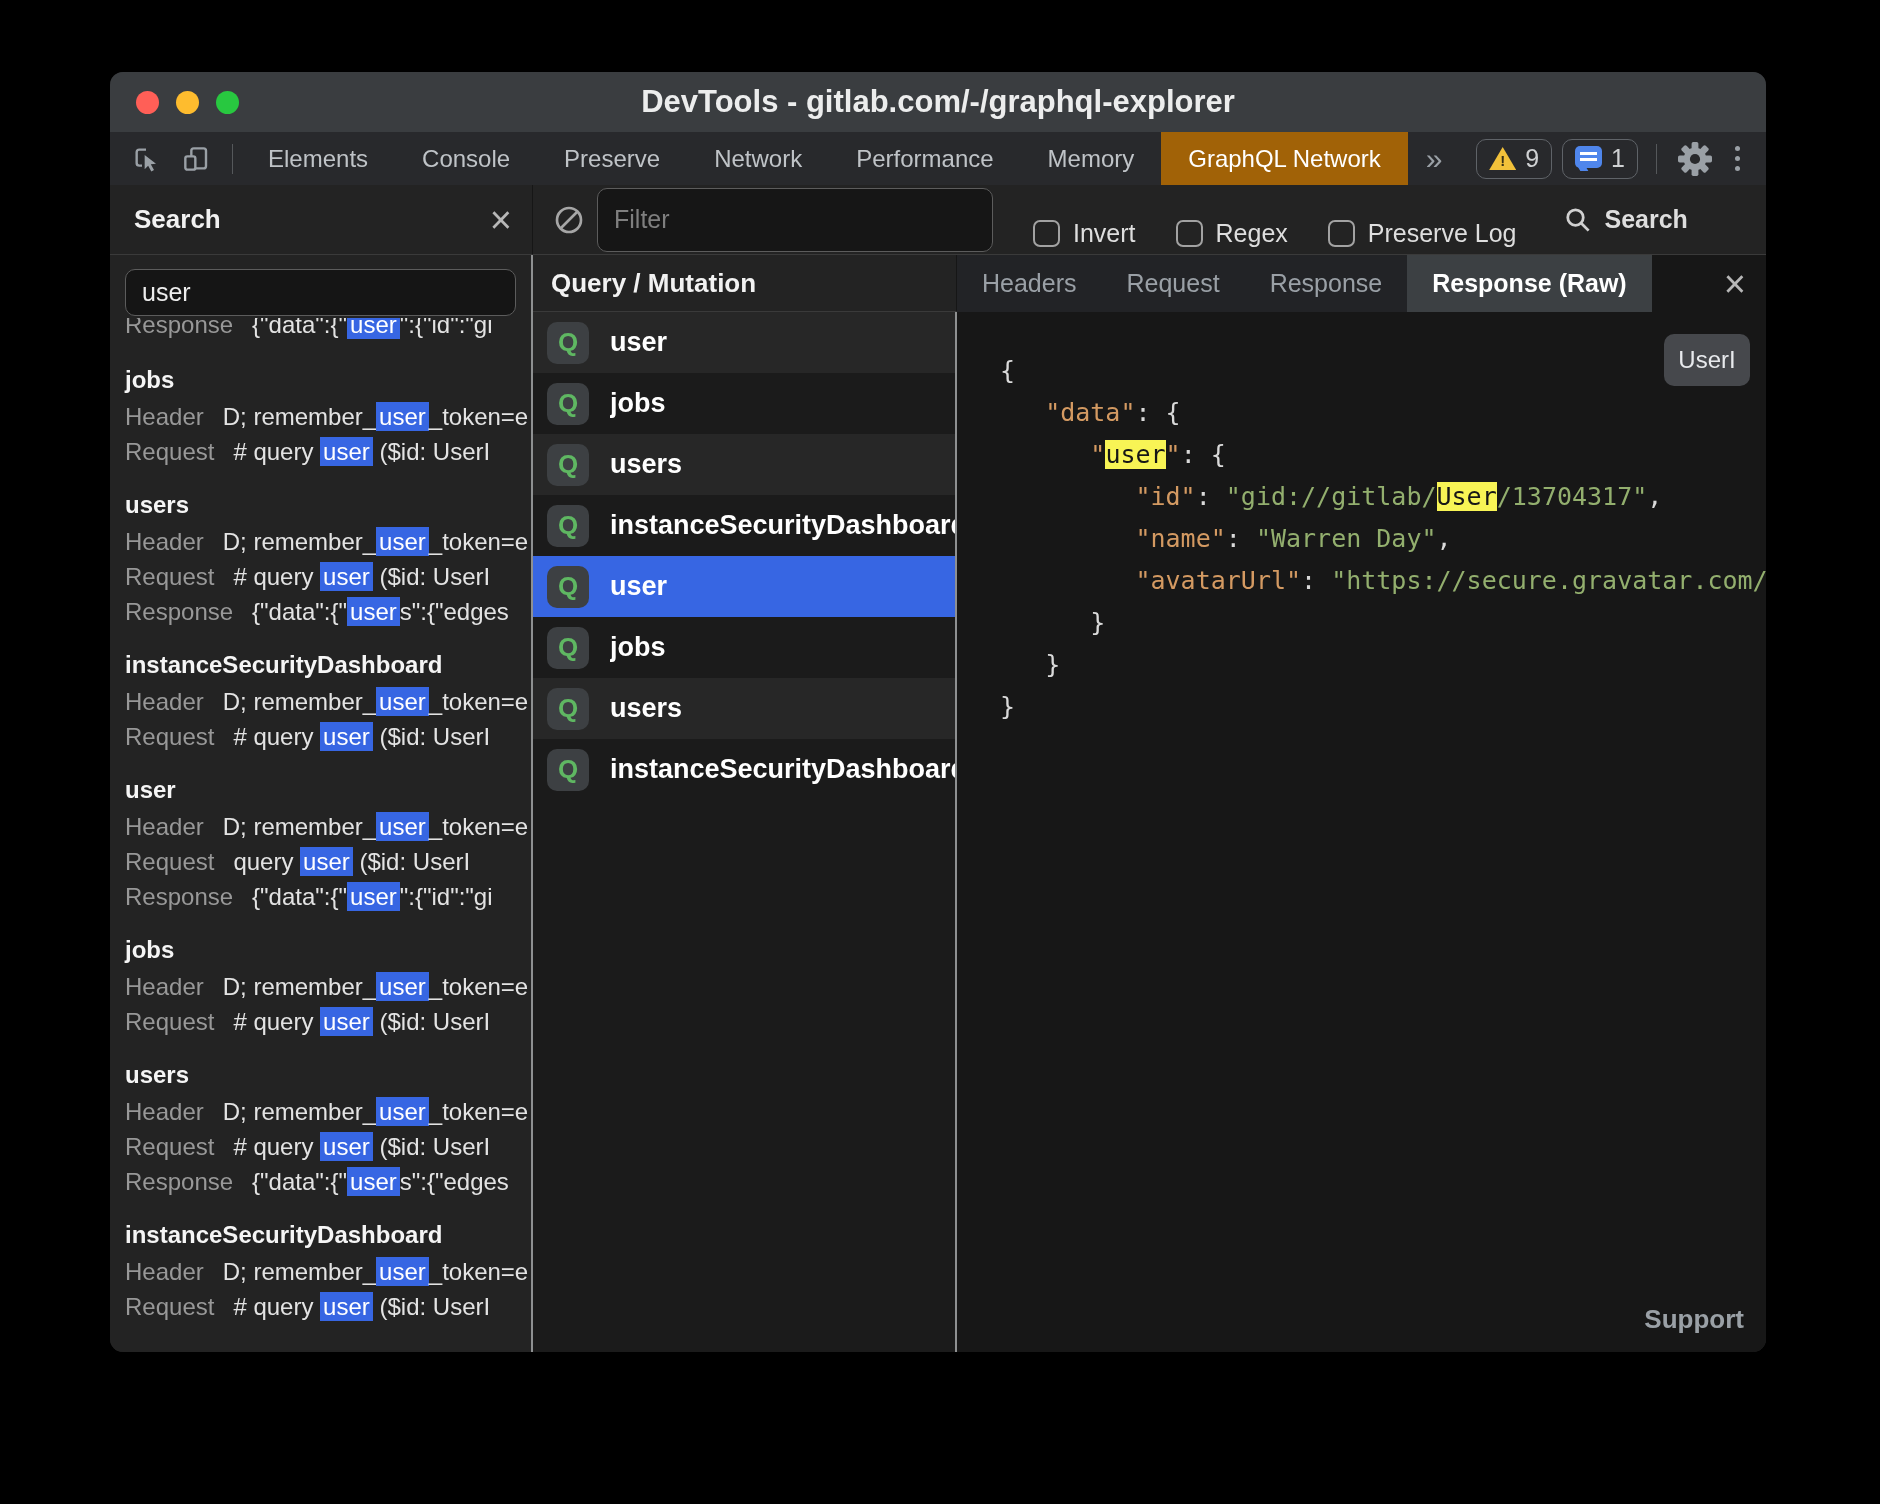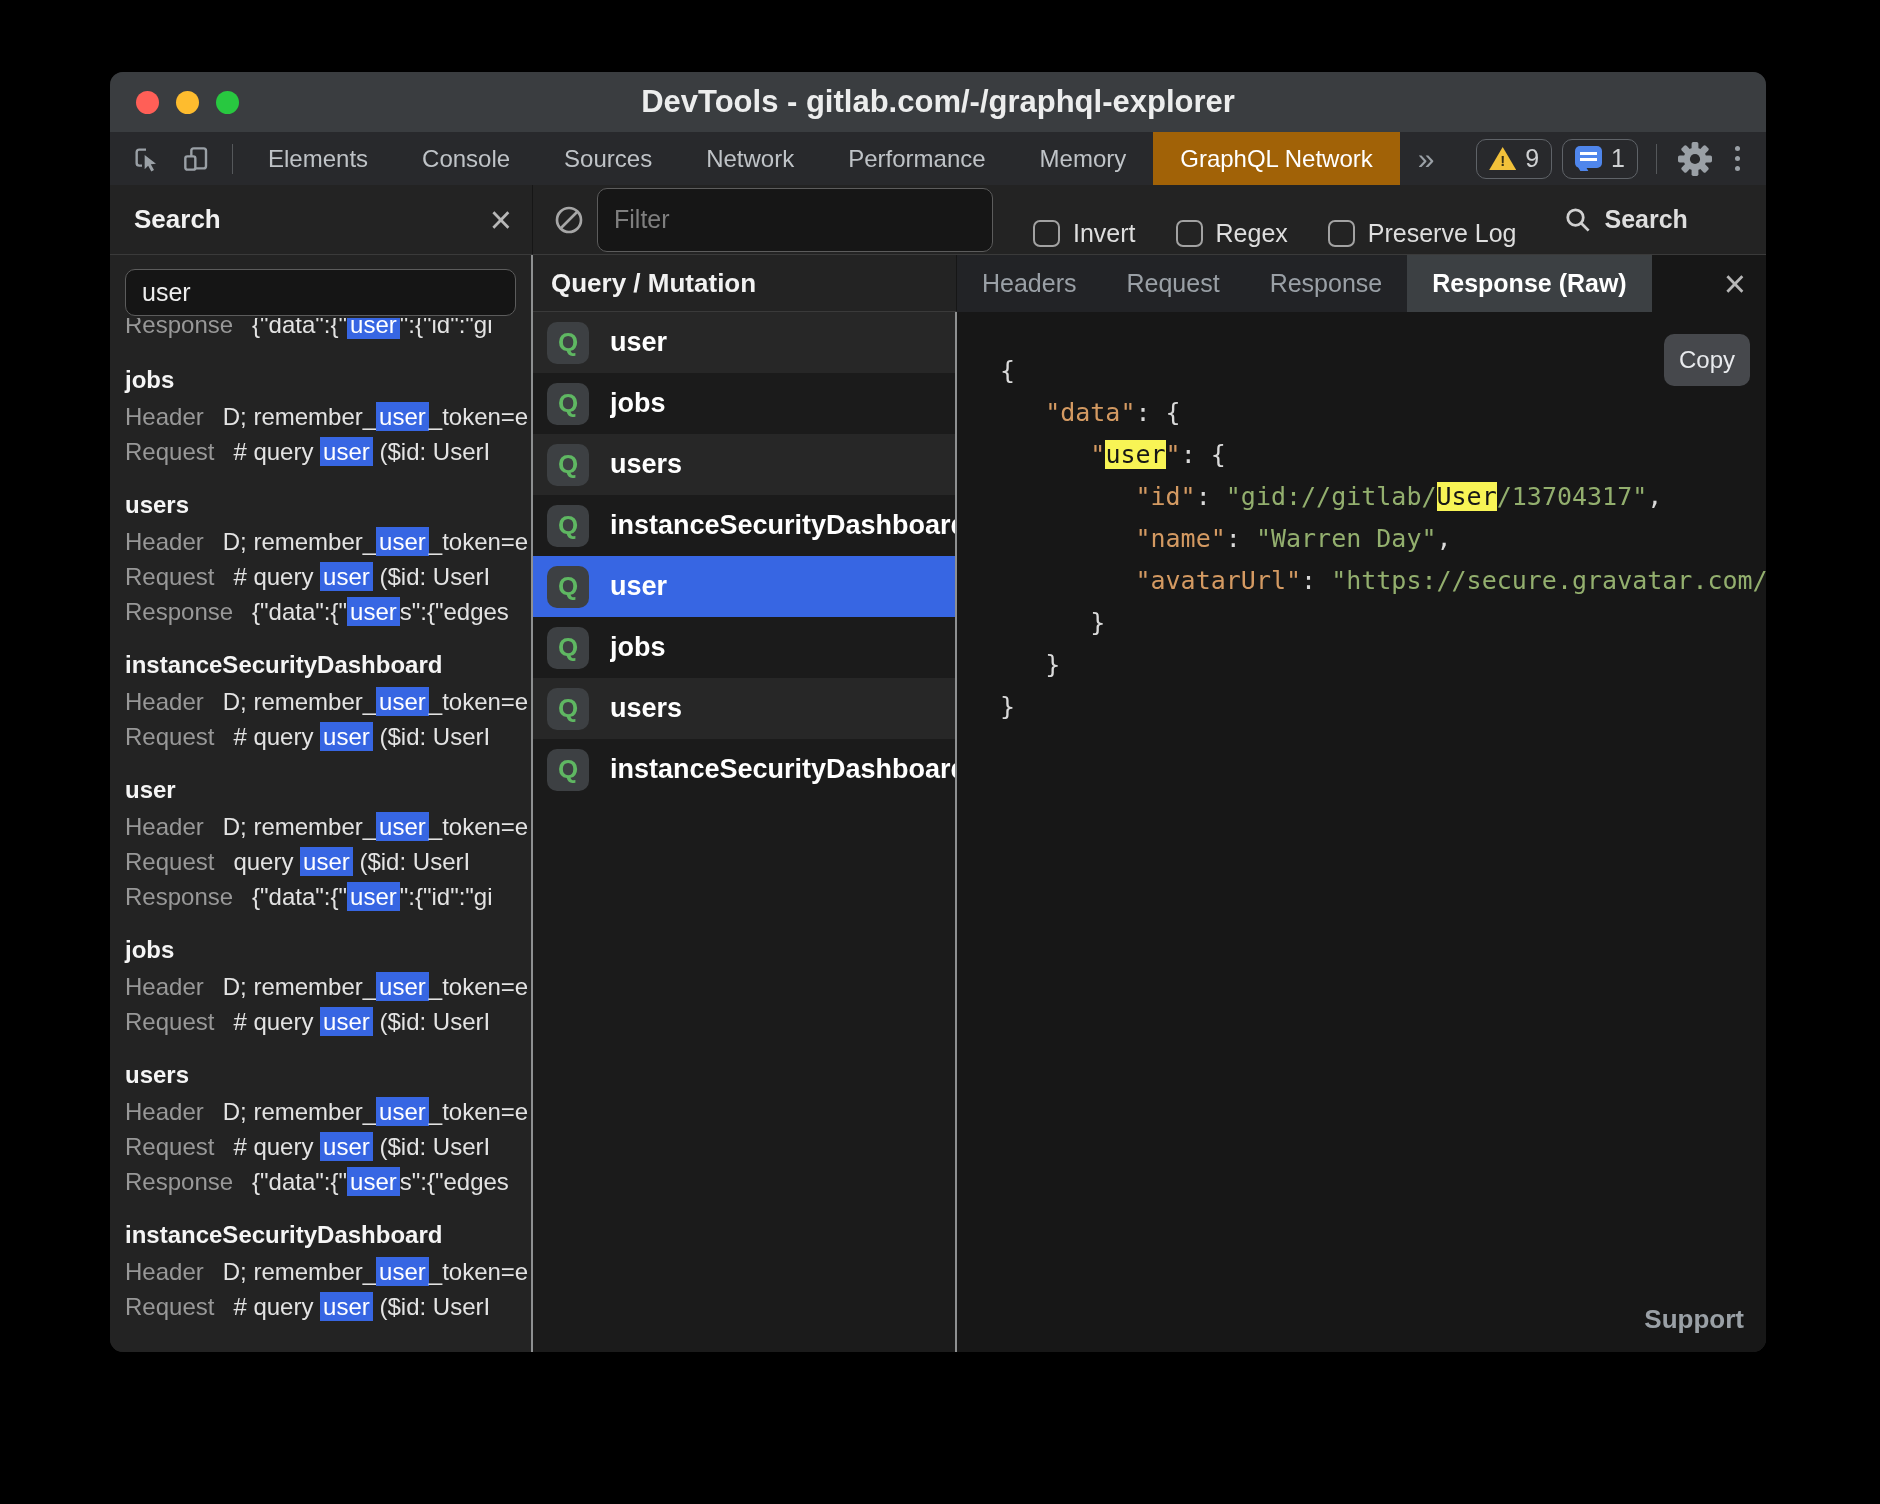--- a/index.html
+++ b/index.html
@@ -135,21 +135,21 @@
         <svg width="32" height="32" viewBox="0 0 24 24" fill="none" stroke="#9aa0a6" stroke-width="1.8">
           <rect x="8.5" y="4" width="11" height="15" rx="1.8"></rect>
           <rect x="4" y="10" width="7.5" height="10" rx="1.5" fill="#28292c"></rect>
         </svg>
       </span>
     </div>
     <div class="tool-sep"></div>
     <div class="dt-tabs" id="toolbar-tabs">
         <div class="dt-tab">Elements</div>
         <div class="dt-tab">Console</div>
-        <div class="dt-tab">Sources</div>
+        <div class="dt-tab">Preserve</div>
         <div class="dt-tab">Network</div>
         <div class="dt-tab">Performance</div>
         <div class="dt-tab">Memory</div>
         <div class="dt-tab active">GraphQL Network</div>
       </div>
     <div class="more-tabs">»</div>
     <div class="toolbar-right">
       <div class="badge-box">
         <span class="warn-tri">
             <span class="tri"></span>
@@ -335,21 +335,21 @@
                 <div class="json-line"><span class="j-p">{</span></div>
                 <div class="json-line"><span class="j-p">   </span><span class="j-k">"data"</span><span class="j-p">: {</span></div>
                 <div class="json-line"><span class="j-p">      </span><span class="j-k">"</span><span class="j-y">user</span><span class="j-k">"</span><span class="j-p">: {</span></div>
                 <div class="json-line"><span class="j-p">         </span><span class="j-k">"id"</span><span class="j-p">: </span><span class="j-s">"gid://gitlab/</span><span class="j-y">User</span><span class="j-s">/13704317"</span><span class="j-p">,</span></div>
                 <div class="json-line"><span class="j-p">         </span><span class="j-k">"name"</span><span class="j-p">: </span><span class="j-s">"Warren Day"</span><span class="j-p">,</span></div>
                 <div class="json-line"><span class="j-p">         </span><span class="j-k">"avatarUrl"</span><span class="j-p">: </span><span class="j-s">"https://secure.gravatar.com/avatar</span></div>
                 <div class="json-line"><span class="j-p">      }</span></div>
                 <div class="json-line"><span class="j-p">   }</span></div>
                 <div class="json-line"><span class="j-p">}</span></div>
               </div>
-            <div class="copy-btn">Copy</div>
+            <div class="copy-btn">UserI</div>
             <div class="support">Support</div>
           </div>
         </div>
       </div>
     </div>
 
   </div>
 </div>
 
 </body></html>

